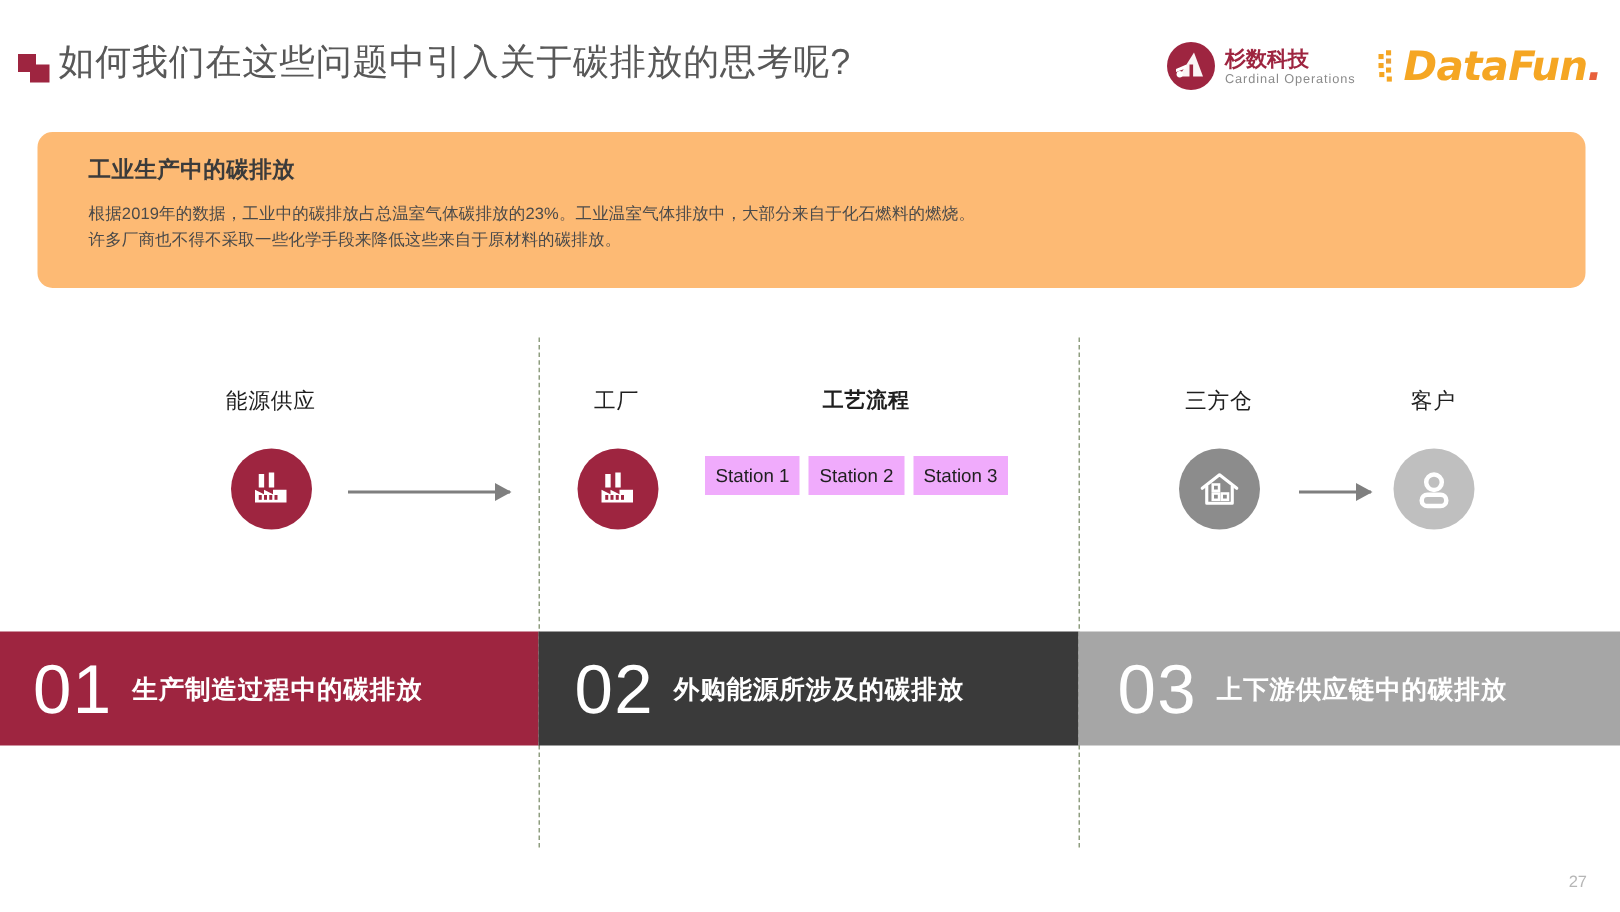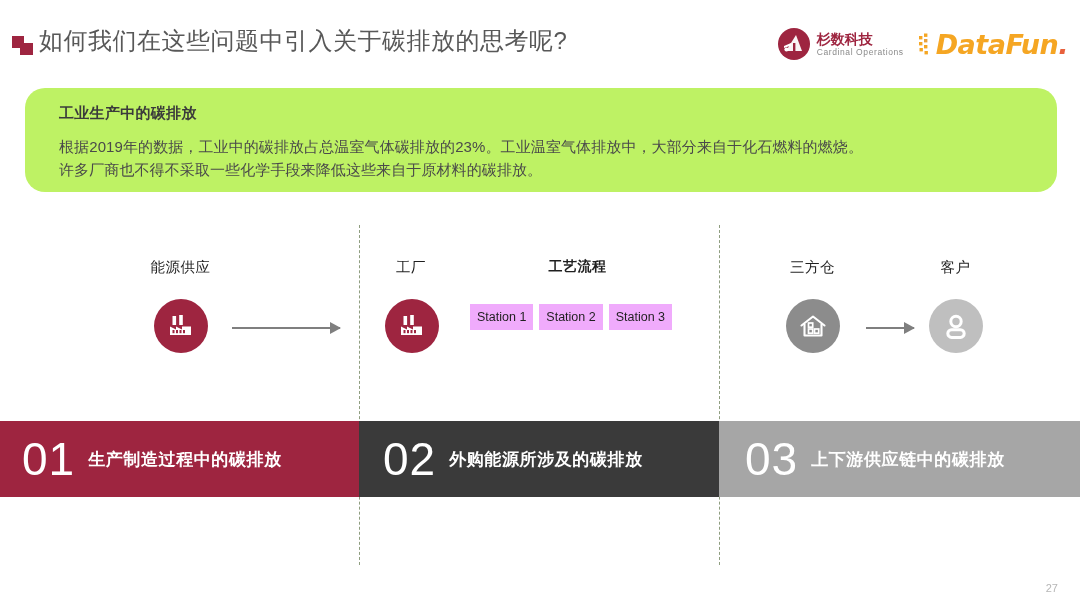--- a/index.html
+++ b/index.html
@@ -107,34 +107,34 @@
   }
   .logo-datafun .dftext .hot { color: #e8603c; }
 
   
   .callout {
     position: absolute;
     left: 25px;
     top: 88px;
     width: 1032px;
     height: 104px;
-    background: #bef264;
-    border-radius: 20px;
+    background: #fdba74;
+    border-radius: 10px;
     box-sizing: border-box;
     padding: 16px 0 0 34px;
   }
   .callout-title {
     font-size: 15px;
     font-weight: bold;
     color: #3b3b3b;
     margin: 0 0 12px 0;
     letter-spacing: 0.3px;
   }
   .callout-body {
-    font-size: 15px;
+    font-size: 11px;
     color: #4a4a4a;
     line-height: 1.55;
     letter-spacing: 0.1px;
   }
   .callout-body .ln { display: block; }
 
   
   .vdash {
     position: absolute;
     top: 225px;

